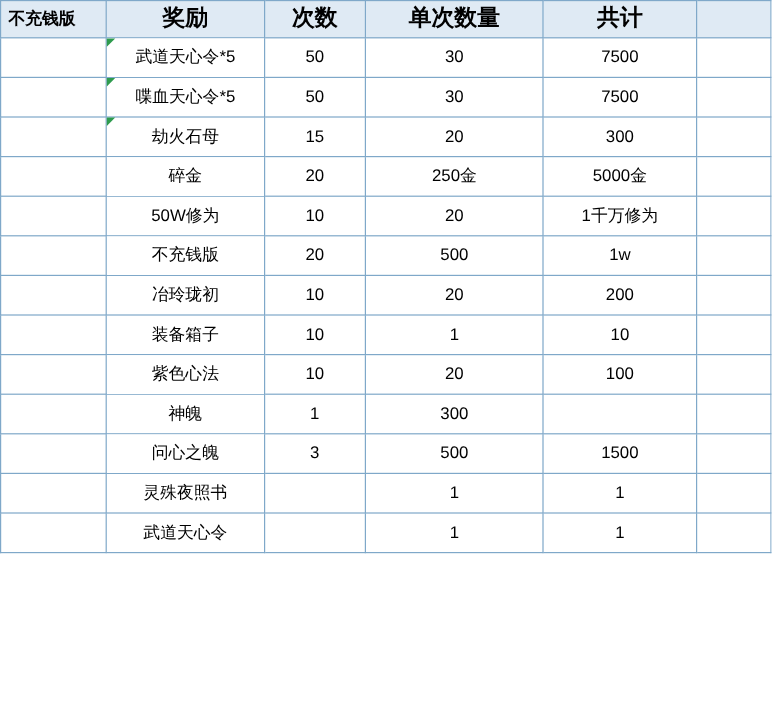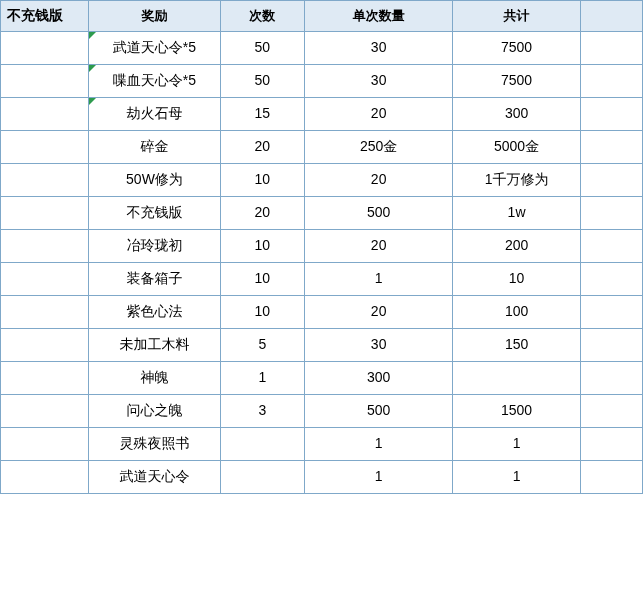--- a/index.html
+++ b/index.html
@@ -31,21 +31,21 @@
   .col-a { width: 88px; }
   .col-b { width: 131px; }
   .col-c { width: 84px; }
   .col-d { width: 148px; }
   .col-e { width: 127px; }
   .col-f { width: 62px; }
 
   tr.header td {
     background: #dfeaf4;
     font-weight: bold;
-    font-size: 13px;
+    font-size: 19px;
     height: 30px;
   }
   tr.header td.first {
     font-size: 14px;
     text-align: left;
     padding-left: 6px;
   }
   tr.body td {
     height: 32px;
   }
@@ -157,28 +157,20 @@
       <tr class="body">
         <td></td>
         <td class="label"><span>紫色心法</span></td>
         <td>10</td>
         <td>20</td>
         <td>100</td>
         <td></td>
       </tr>
       <tr class="body">
         <td></td>
-        <td class="label"><span>未加工木料</span></td>
-        <td>5</td>
-        <td>30</td>
-        <td>150</td>
-        <td></td>
-      </tr>
-      <tr class="body">
-        <td></td>
         <td class="label"><span>神魄</span></td>
         <td>1</td>
         <td>300</td>
         <td></td>
         <td></td>
       </tr>
       <tr class="body">
         <td></td>
         <td class="label"><span>问心之魄</span></td>
         <td>3</td>

